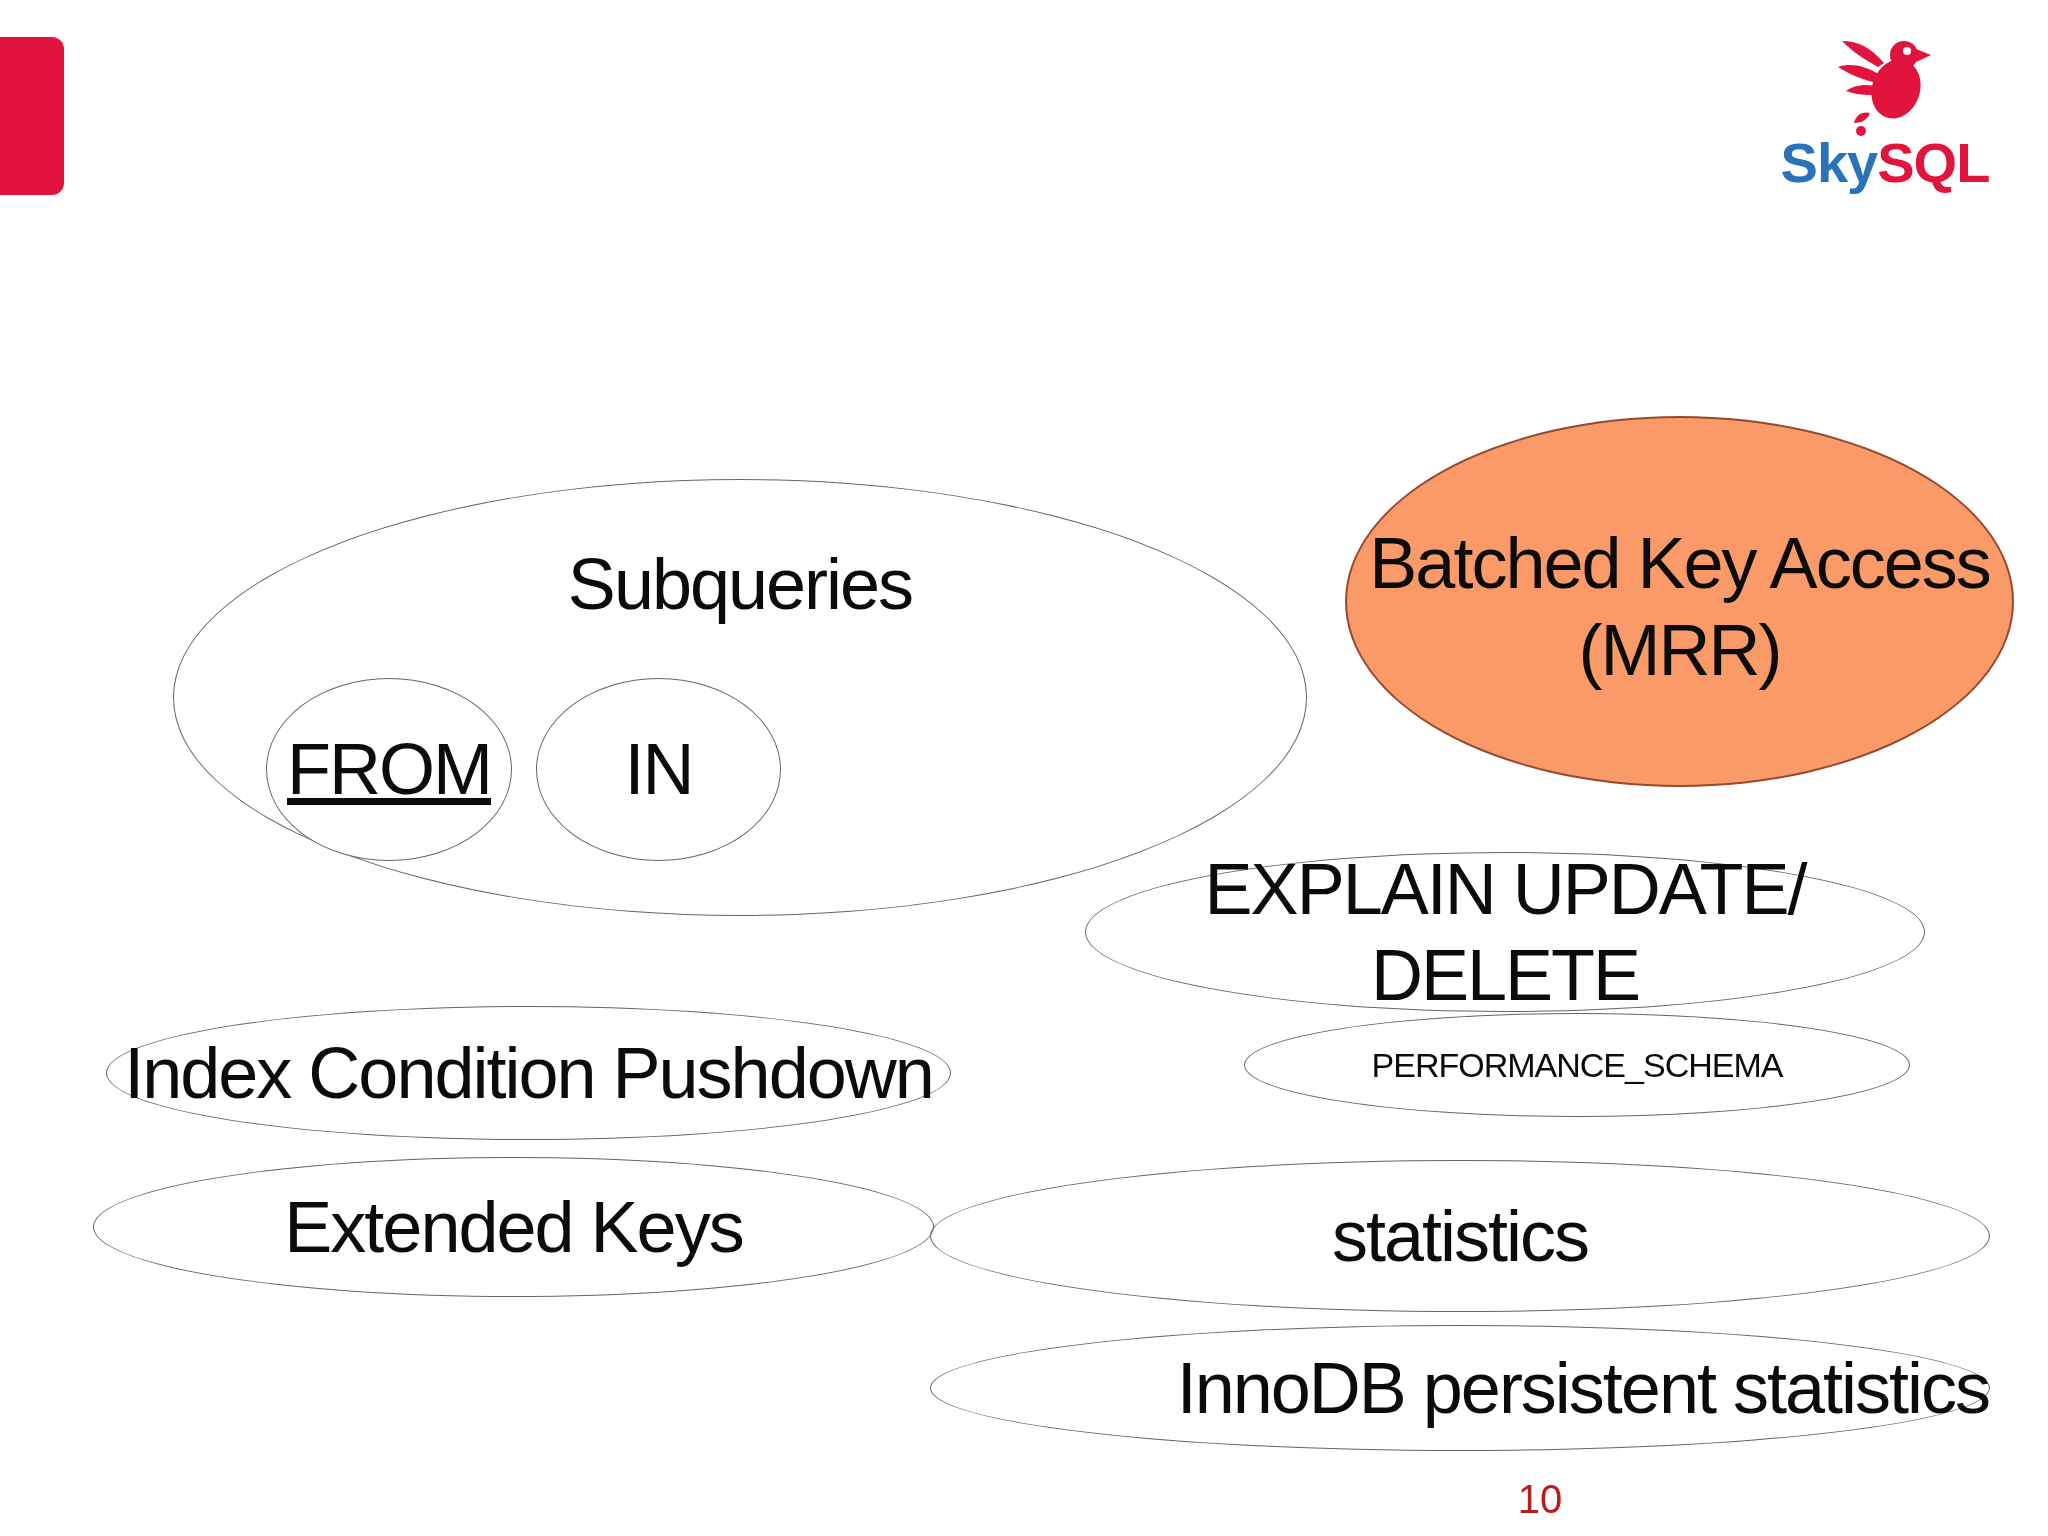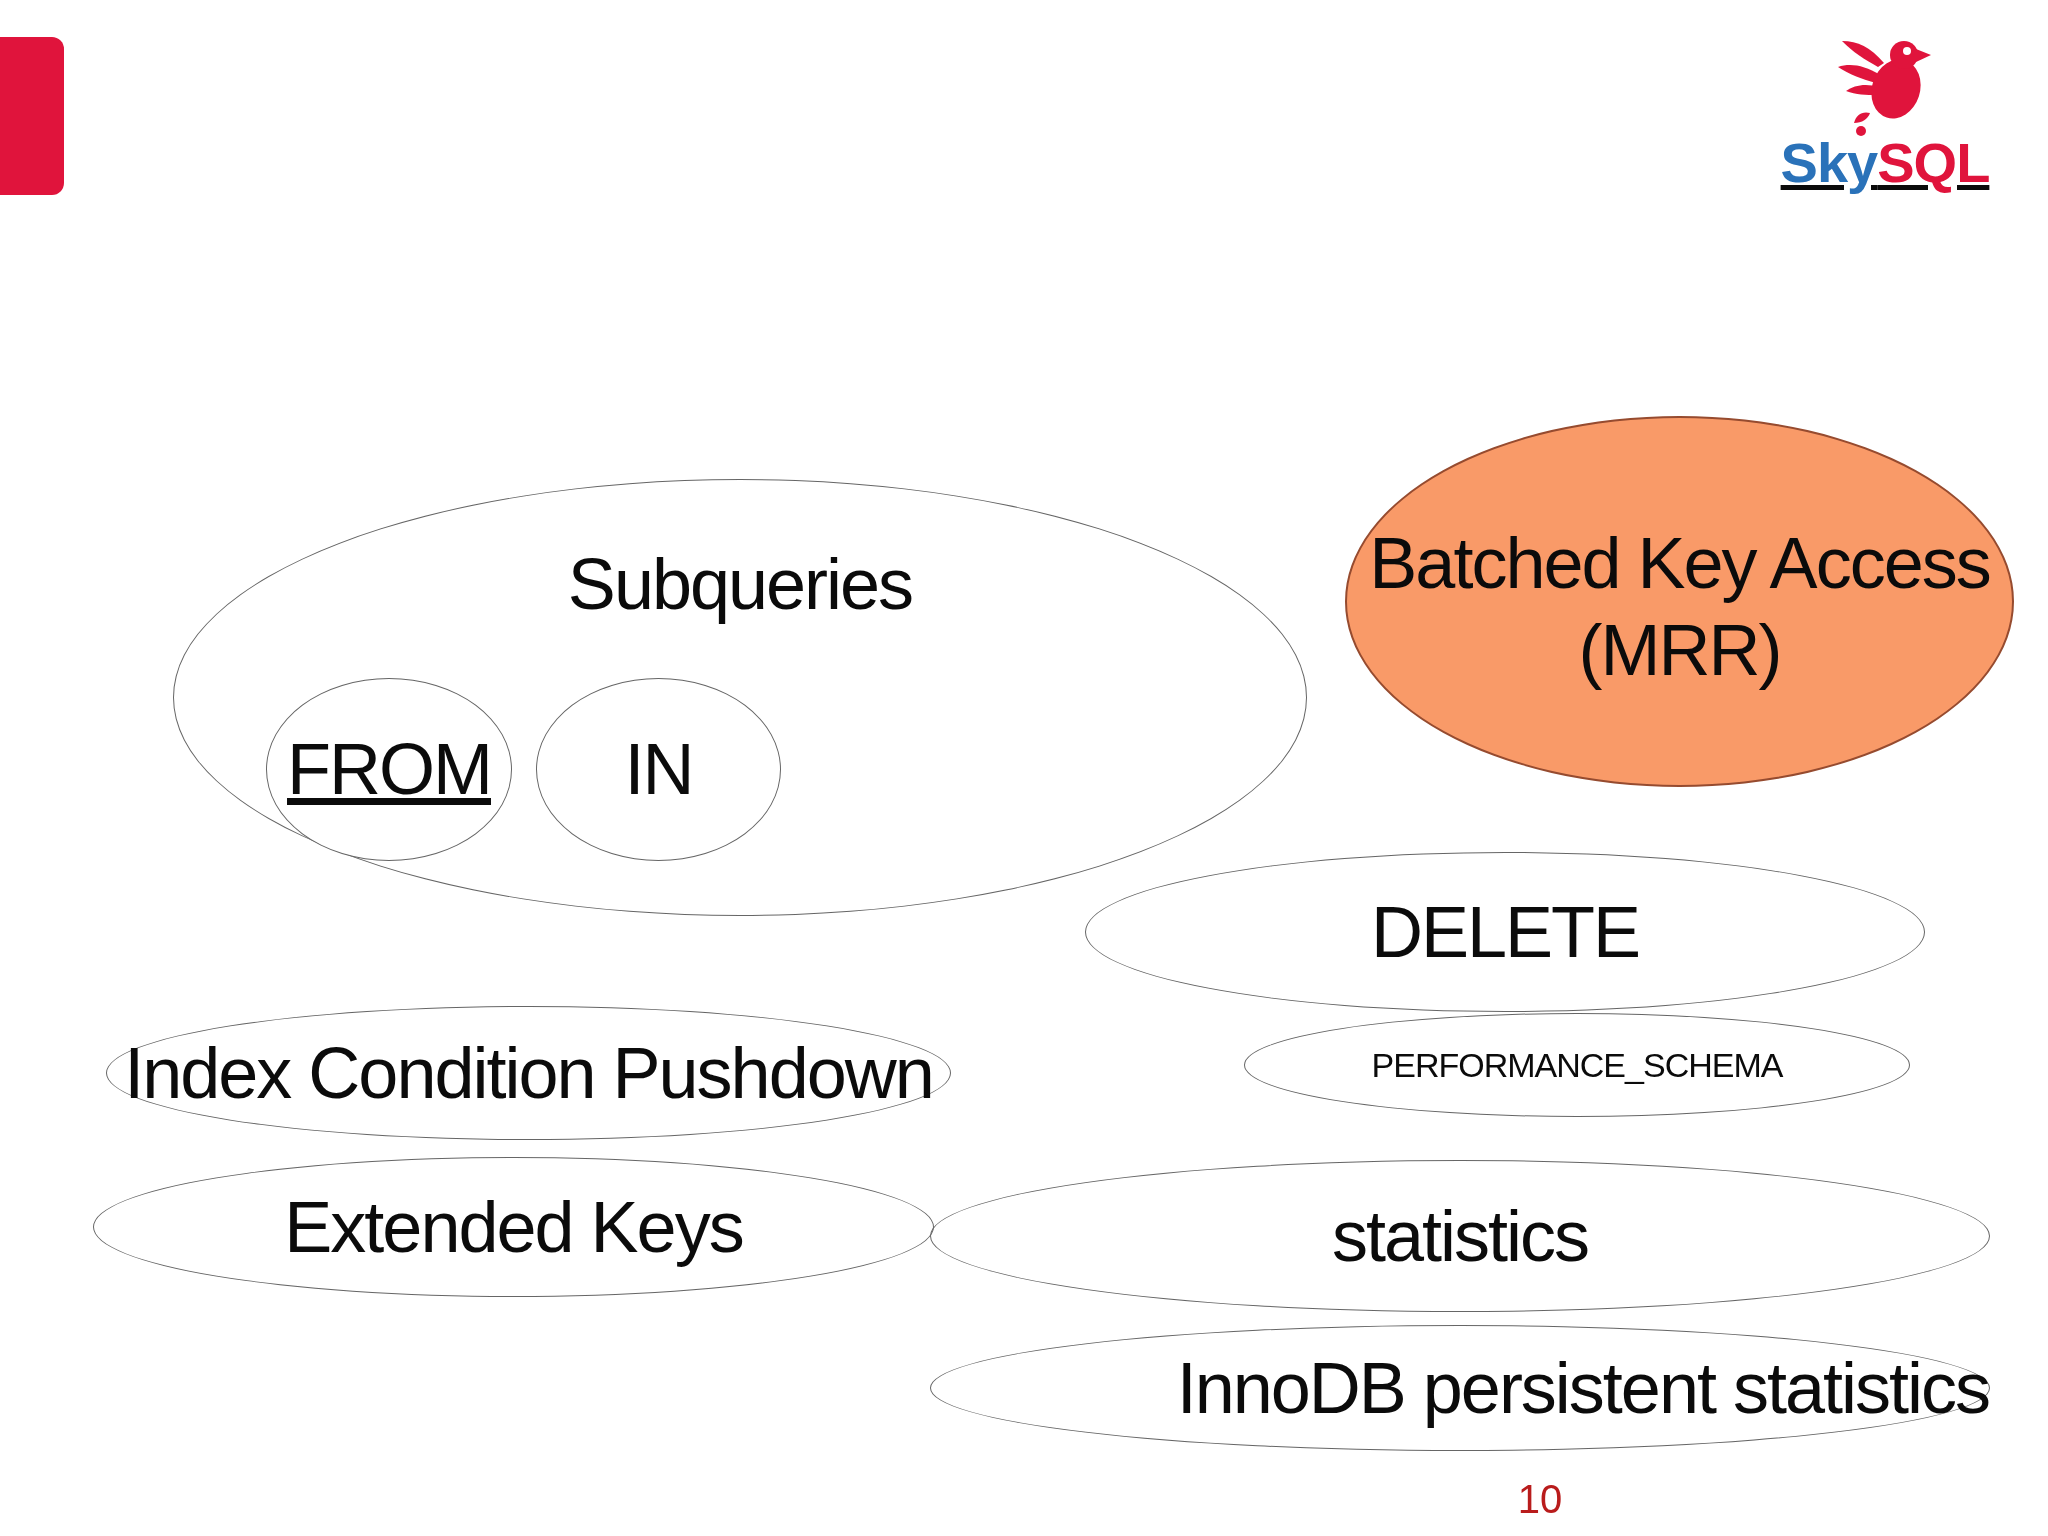--- a/index.html
+++ b/index.html
@@ -53,21 +53,20 @@
     border-radius:0 12px 12px 0;
   }
   
   .logo{position:absolute;left:1755px;top:28px;width:280px;height:170px;}
   .logo-bird{position:absolute;left:79px;top:0;width:100px;height:112px;}
   .logo-text{
     position:absolute;left:0;top:102px;width:260px;
     text-align:center;
     font-size:56px;font-weight:bold;letter-spacing:-1px;
     white-space:nowrap;
-    text-decoration:underline;
   }
   .logo-sky{color:var(--blue);}
   .logo-sql{color:var(--red);}
   
   .e-subqueries{left:173px;top:479px;width:1134px;height:437px;}
   .subqueries-label{
     position:absolute;left:173px;top:541px;width:1134px;
     text-align:center;
   }
   .e-from  {left:266px;top:678px;width:246px;height:183px;text-decoration:underline;}
@@ -125,20 +124,21 @@
   <div class="ellipse opaque e-in">
     <div class="lbl">IN</div>
   </div>
 
   <div class="ellipse e-bka">
     <div class="lbl">Batched Key Access</div>
     <div class="lbl">(MRR)</div>
   </div>
 
   <div class="ellipse e-explain">
+    <div class="lbl">EXPLAIN UPDATE/</div>
     <div class="lbl">DELETE</div>
   </div>
 
   <div class="ellipse e-perf">
     <div class="lbl-sm">PERFORMANCE_SCHEMA</div>
   </div>
 
   <div class="ellipse e-icp">
     <div class="lbl">Index Condition Pushdown</div>
   </div>

